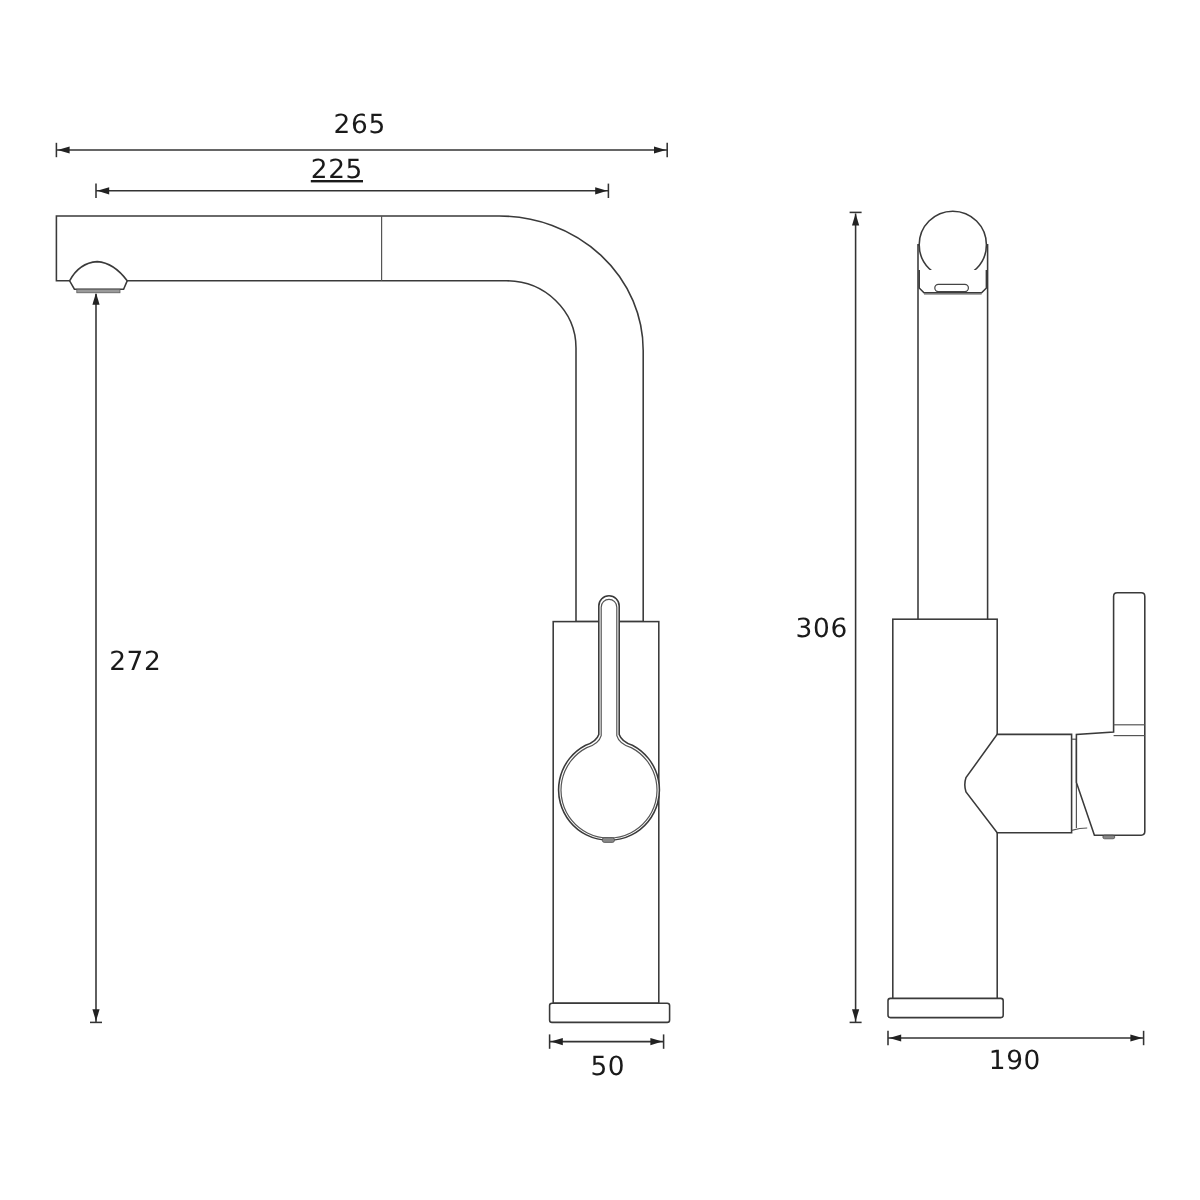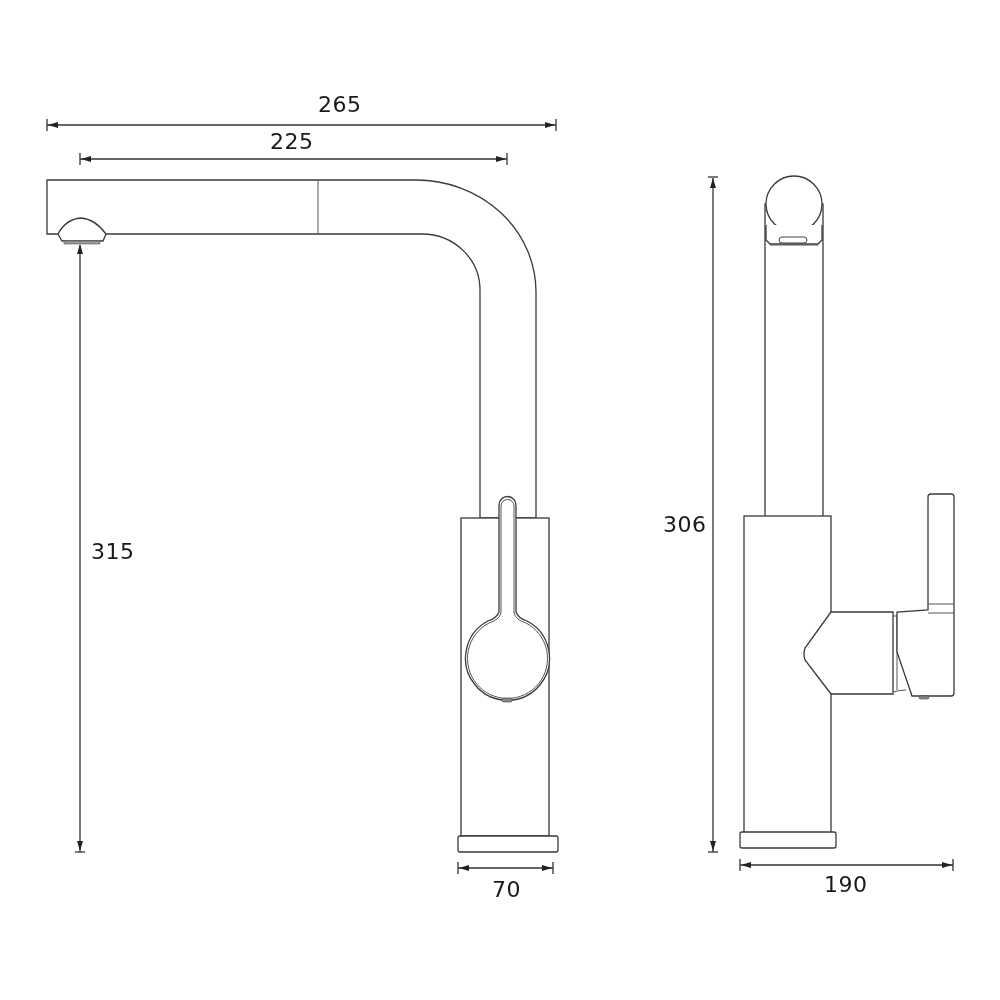--- a/index.html
+++ b/index.html
@@ -96,18 +96,18 @@
   </g>
   <g>
     <line class="dim" x1="740" y1="859" x2="740" y2="871"></line>
     <line class="dim" x1="953" y1="859" x2="953" y2="871"></line>
     <line class="dim" x1="740" y1="865" x2="953" y2="865"></line>
     <polygon class="arrow" points="741,865 751,862 751,868"></polygon>
     <polygon class="arrow" points="952,865 942,862 942,868"></polygon>
   </g>
 </svg>
 
-<div class="label" style="left:278px; top:92px;margin-left:40px;">265</div>
-<div class="label" style="left:270px; top:129px;">225</div>
-<div class="label" style="left:91px; top:539px;">315</div>
-<div class="label" style="left:492px; top:877px;">70</div>
+<div class="label" style="left:278px; top:92px;">265</div>
+<div class="label" style="left:259px; top:129px;text-decoration:underline;">225</div>
+<div class="label" style="left:91px; top:539px;">272</div>
+<div class="label" style="left:492px; top:877px;">50</div>
 <div class="label" style="left:663px; top:512px;">306</div>
 <div class="label" style="left:824px; top:872px;">190</div>
 
 </body></html>

